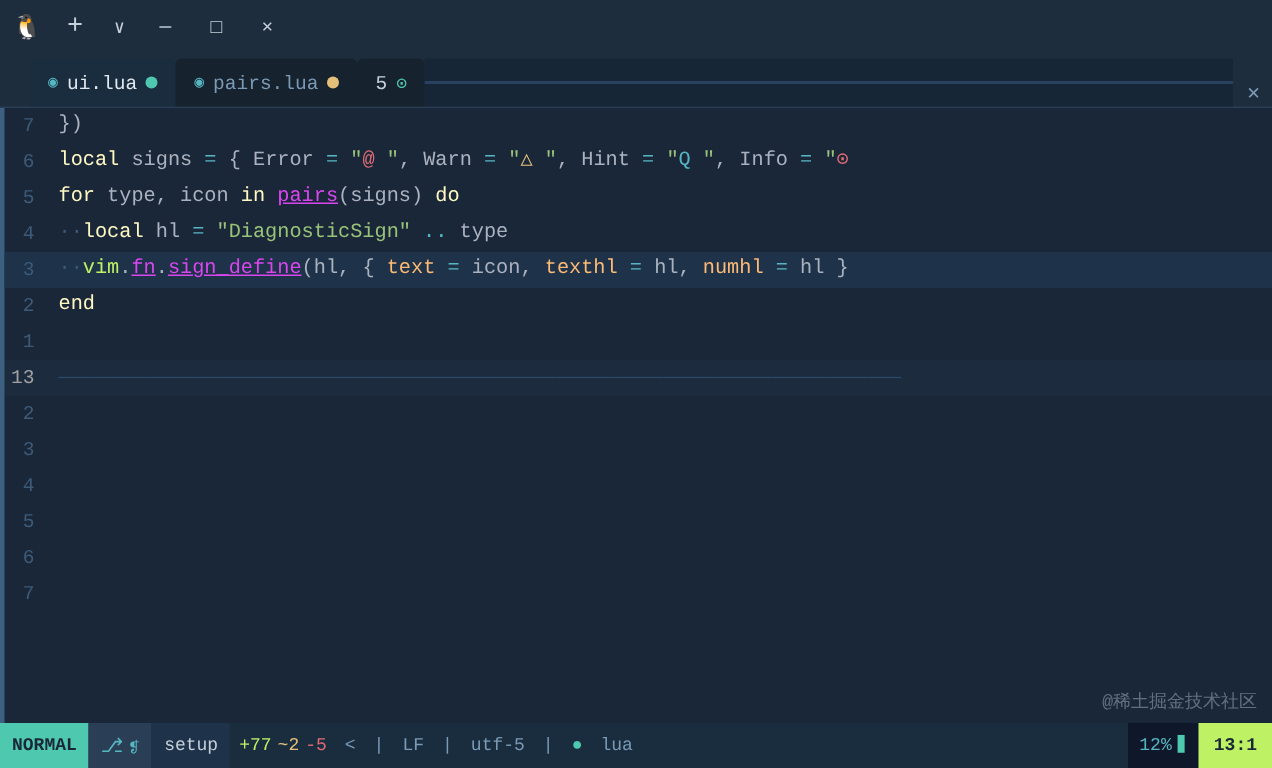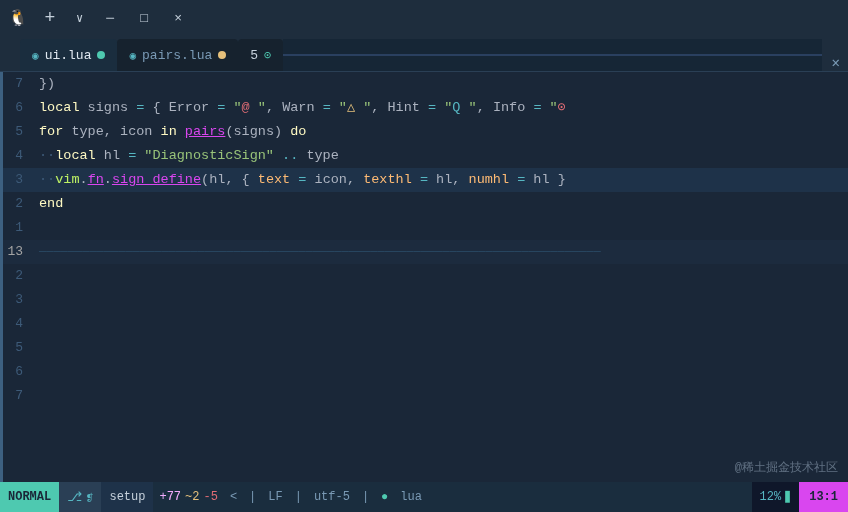--- a/index.html
+++ b/index.html
@@ -240,21 +240,21 @@
 
     .status-diff {
       padding: 0 6px;
       height: 100%;
       display: flex;
       align-items: center;
       gap: 4px;
       font-size: 12px;
     }
 
-    .diff-add { color: #f0abfc; }
+    .diff-add { color: #bef264; }
     .diff-change { color: #e5c07b; }
     .diff-del { color: #e06c75; }
 
     .status-middle {
       flex: 1;
       display: flex;
       align-items: center;
       height: 100%;
     }
 
@@ -271,21 +271,21 @@
       background: #0f172a;
       color: #56b6c2;
       padding: 0 8px;
       height: 100%;
       display: flex;
       align-items: center;
       font-size: 12px;
     }
 
     .status-position {
-      background: #d946ef;
+      background: #bef264;
       color: #1a2738;
       padding: 0 10px;
       height: 100%;
       display: flex;
       align-items: center;
       font-weight: bold;
       font-size: 12px;
     }
 
     

